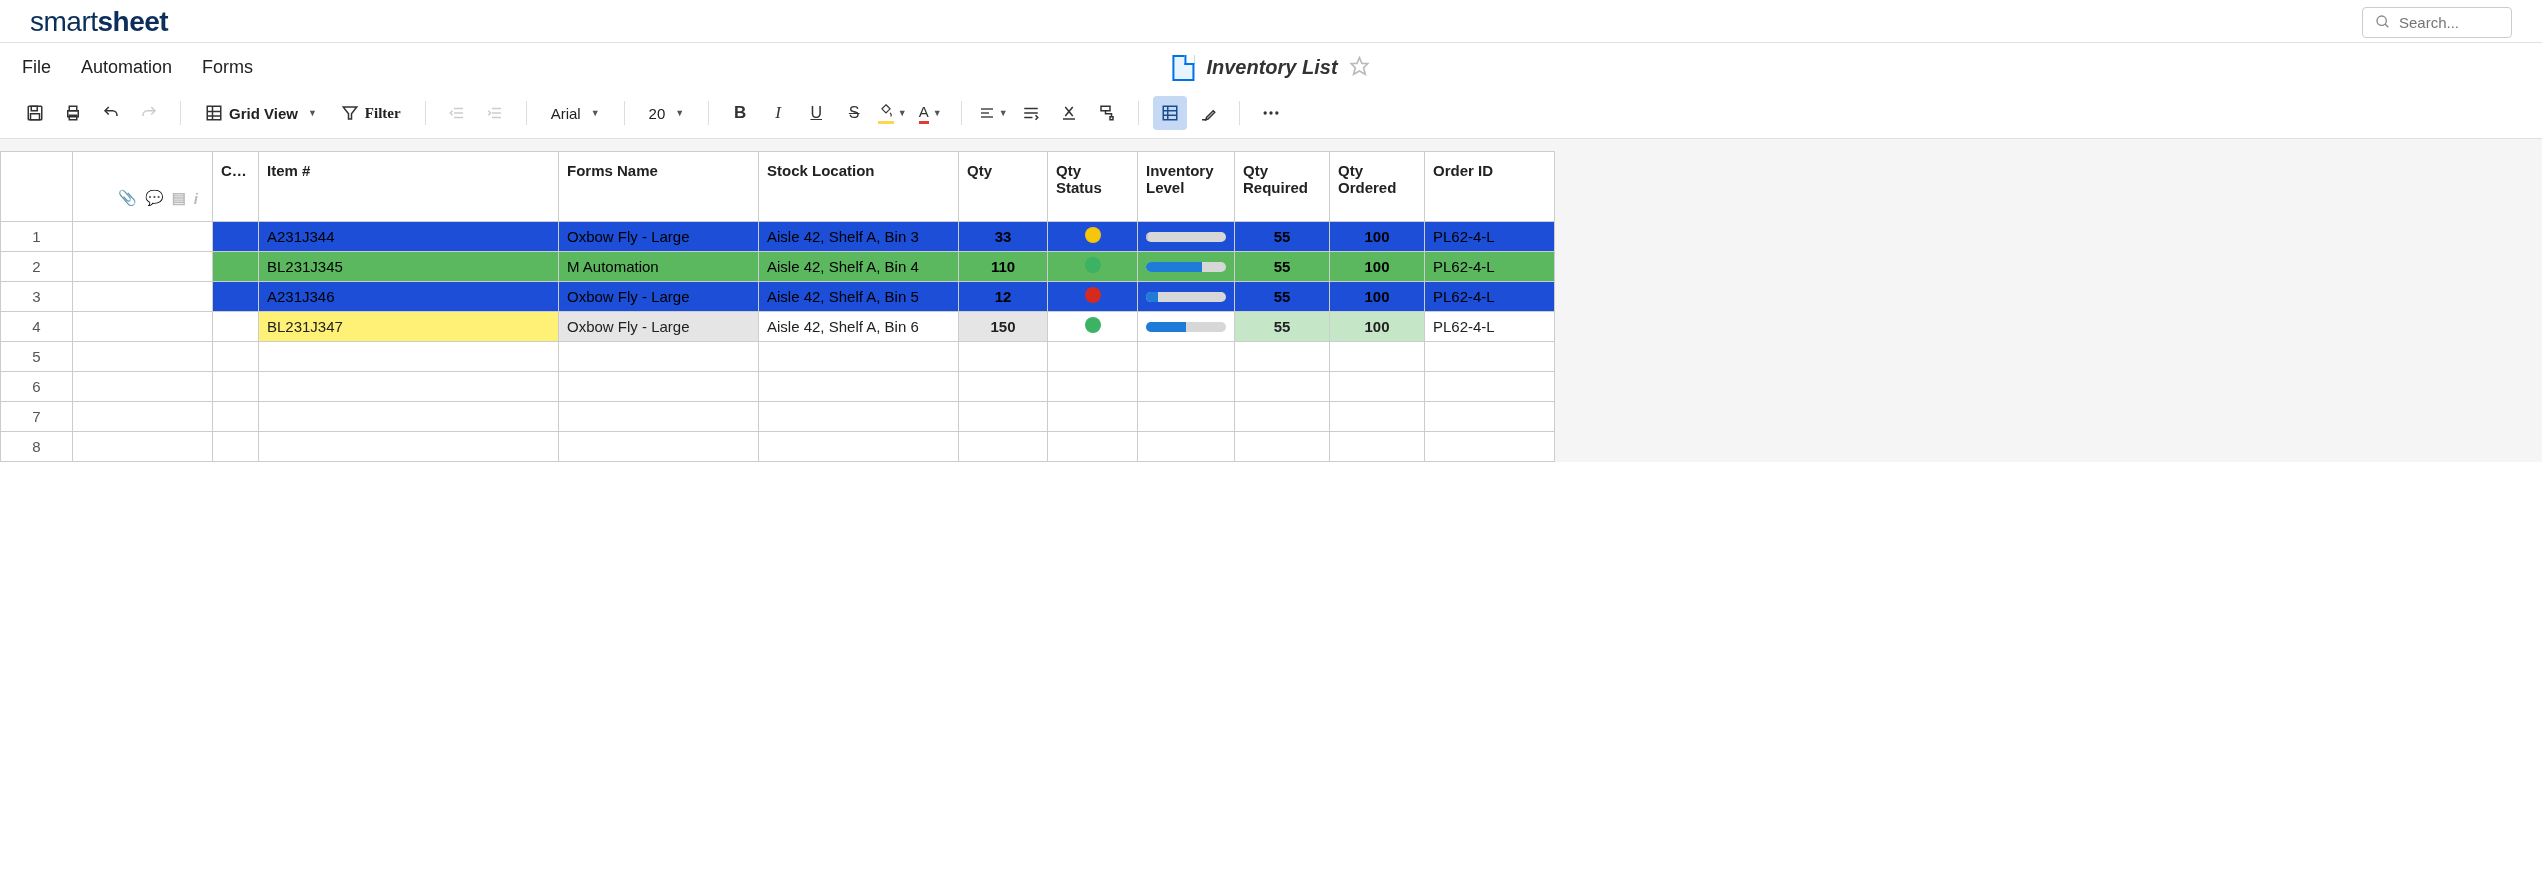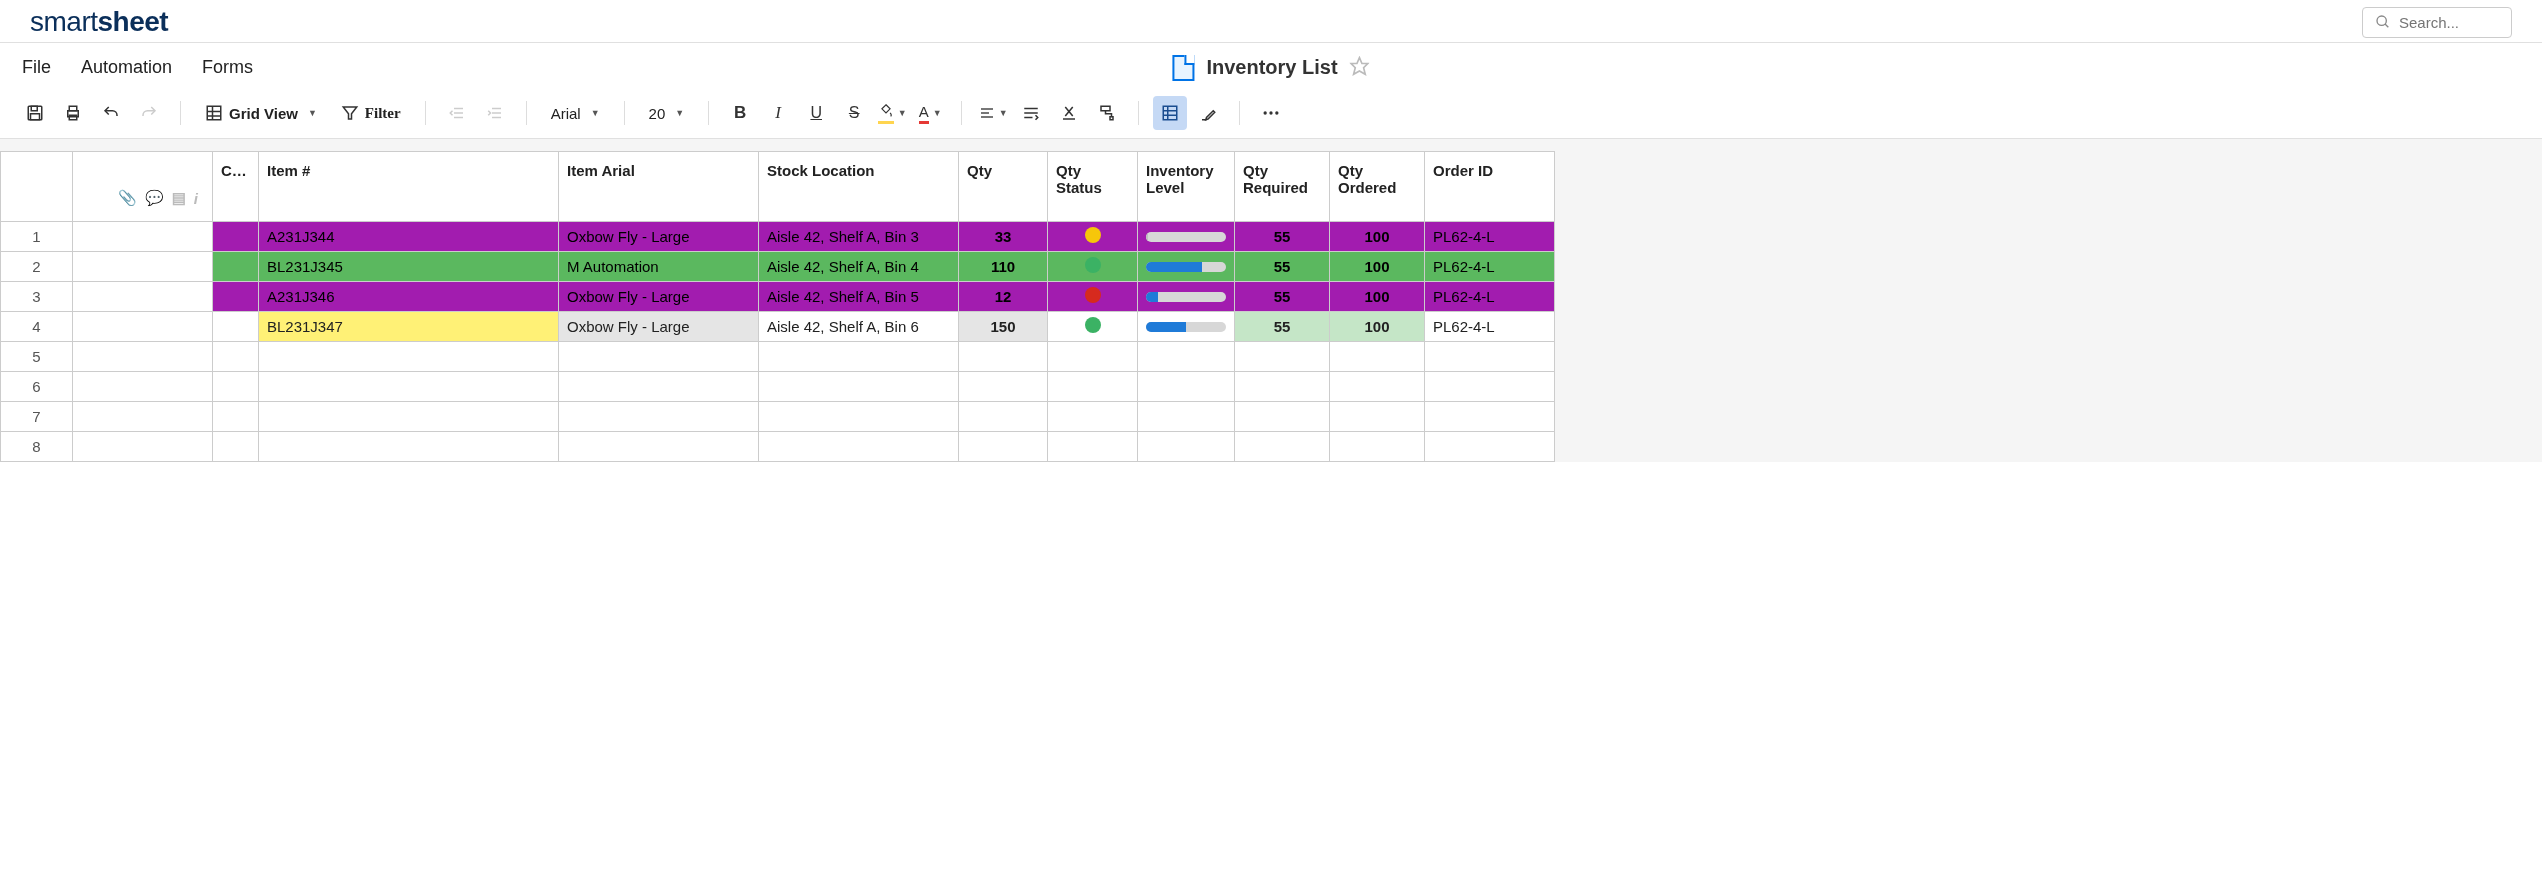--- a/index.html
+++ b/index.html
@@ -10,21 +10,21 @@
 .logo { font-size: 28px; font-weight: 400; color: #0b2f5a; letter-spacing: -0.5px; }
 .logo b { font-weight: 700; }
 .search-box { display: flex; align-items: center; border: 1px solid #ccc; border-radius: 4px; padding: 6px 12px; width: 150px; color: #888; font-size: 15px; }
 .search-box svg { margin-right: 8px; }
 .search-box input { border: none; outline: none; font-size: 15px; color: #666; width: 90px; }
 
 
 .menu-title-row { display: flex; align-items: center; padding: 14px 30px 10px 22px; }
 .menu-items { display: flex; gap: 30px; }
 .menu-item { font-size: 18px; color: #222; cursor: pointer; }
-.sheet-title-wrap { display: flex; align-items: center; gap: 12px; margin-left: auto; margin-right: auto; position: absolute; left: 50%; transform: translateX(-50%); }
+.sheet-title-wrap { display: flex; align-items: center; gap: 12px; margin-left: auto; margin-right: auto; position: absolute; left: 50%; transform: translateX(-50%); font-style: italic; }
 .sheet-icon { width: 22px; height: 26px; border: 2px solid #0073e6; background: #e8f4ff; position: relative; }
 .sheet-icon::after { content:''; position:absolute; top:-2px; right:-2px; width:8px; height:8px; background:#fff; border-left:2px solid #0073e6; border-bottom:2px solid #0073e6; }
 .sheet-title { font-size: 20px; font-weight: 700; color: #333; }
 .star-icon { color: #bbb; cursor: pointer; }
 
 
 .toolbar { display: flex; align-items: center; padding: 8px 18px; gap: 4px; border-bottom: 1px solid #e0e0e0; }
 .tb-btn { width: 34px; height: 34px; display: flex; align-items: center; justify-content: center; cursor: pointer; border-radius: 4px; color: #333; }
 .tb-btn.disabled { color: #ccc; cursor: default; }
 .tb-btn.active { background: #c5d9f5; }
@@ -39,21 +39,21 @@
 .sheet-grid th, .sheet-grid td { border: 1px solid #ccc; font-size: 15px; }
 .sheet-grid th { background: #fff; text-align: left; font-weight: 700; padding: 10px 8px; vertical-align: top; height: 70px; }
 .sheet-grid th.rownum-head { background: #fff; }
 .sheet-grid td { padding: 4px 8px; height: 30px; white-space: nowrap; }
 .rownum { width: 72px; text-align: center; background: #fff; color: #555; }
 .blank-handle { width: 50px; background: #fff; }
 .row-icons { display:flex; gap:8px; justify-content:flex-end; align-items:flex-end; height:100%; color:#bbb; padding:4px 6px; }
 .row-icons-cell { vertical-align: bottom; }
 
 
-.bg-red td.cell { background: #a21caf; color: #000; }
+.bg-red td.cell { background: #1d4ed8; color: #000; }
 .bg-green td.cell { background: #5bb85f; color: #000; }
 .bg-yellow-first { background: #fff176 !important; }
 .bg-lightgreen { background: #c5e6c7 !important; }
 .bg-gray { background: #e5e5e5 !important; }
 
 
 .dot { width: 16px; height: 16px; border-radius: 50%; display: inline-block; }
 .dot-yellow { background: #f6c60a; }
 .dot-green { background: #3bb264; }
 .dot-red { background: #d62a1e; }
@@ -275,21 +275,21 @@
       <th style="width:140px;" class="row-icons-cell">
         <div class="row-icons">
           <span>📎</span>
           <span>💬</span>
           <span>▤</span>
           <span><i>i</i></span>
         </div>
       </th>
       <th class="col-handle">C…</th>
       <th class="col-item">Item #</th>
-      <th class="col-name">Item Arial</th>
+      <th class="col-name">Forms Name</th>
       <th class="col-loc">Stock Location</th>
       <th class="col-qty">Qty</th>
       <th class="col-status">Qty Status</th>
       <th class="col-inv">Inventory Level</th>
       <th class="col-req">Qty Required</th>
       <th class="col-ord">Qty Ordered</th>
       <th class="col-order">Order ID</th>
     </tr>
   </thead>
   <tbody id="grid-body">

